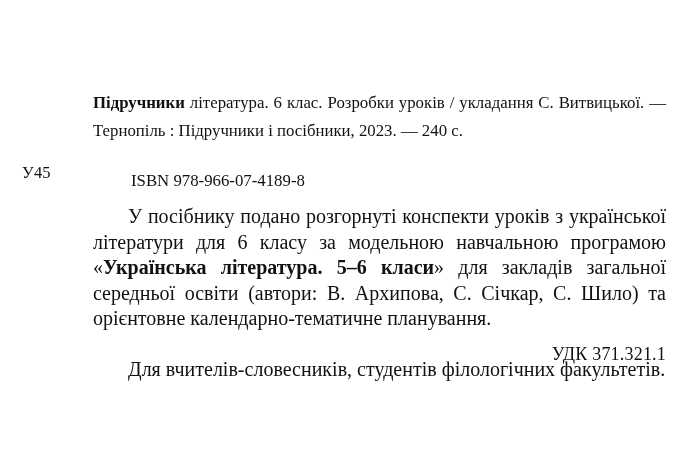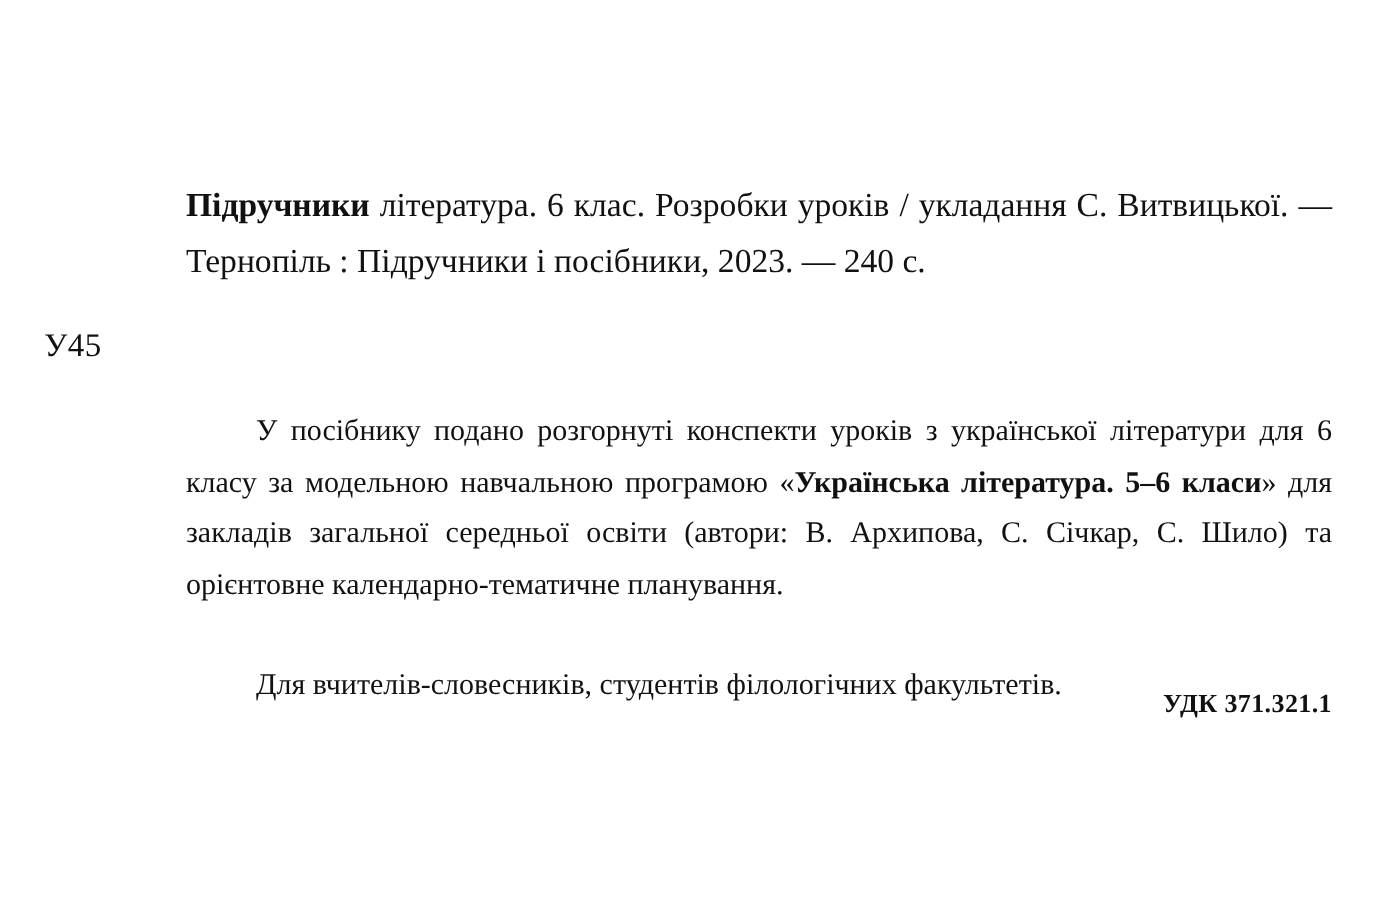--- a/index.html
+++ b/index.html
@@ -46,55 +46,56 @@
     font-weight: bold;
   }
   .isbn {
     position: absolute;
     left: 131px;
     top: 171px;
     font-size: 16.8px;
   }
   .annotation {
     top: 204px;
-    font-size: 15px;
+    font-size: 20px;
     line-height: 25.5px;
     text-align: justify;
     text-justify: inter-word;
   }
   .annotation p {
     margin: 0;
     text-indent: 35px;
   }
   .annotation p + p {
     margin-top: 25px;
   }
   .annotation .bold {
     font-weight: bold;
   }
   .udk {
     position: absolute;
     right: 33px;
     top: 344px;
-    font-size: 13px;
-    font-weight: bold;
+    font-size: 18px;
+    font-weight: normal;
     letter-spacing: 0.2px;
   }
 </style>
 </head>
 <body>
 
 <div class="page">
 
   <div class="catalog-code">У45</div>
 
   <div class="block biblio">
     <span class="bold">Підручники</span><span> література. 6 клас. Розробки уроків / укладання С. Витвицької. — Тернопіль : Підручники і посібники, 2023. — 240 с.</span>
   </div>
 
+  <div class="isbn">ISBN 978-966-07-4189-8</div>
 
   <div class="block annotation">
     <p><span>У посібнику подано розгорнуті конспекти уроків з української літератури для 6 класу за модельною навчальною програмою «</span><span class="bold">Українська література. 5–6 класи</span><span>» для закладів загальної середньої освіти (автори: В. Архипова, С. Січкар, С. Шило) та орієнтовне календарно-тематичне планування.</span></p>
     <p>Для вчителів-словесників, студентів філологічних факультетів.</p>
   </div>
 
   <div class="udk">УДК 371.321.1</div>
 
 </div>
 

